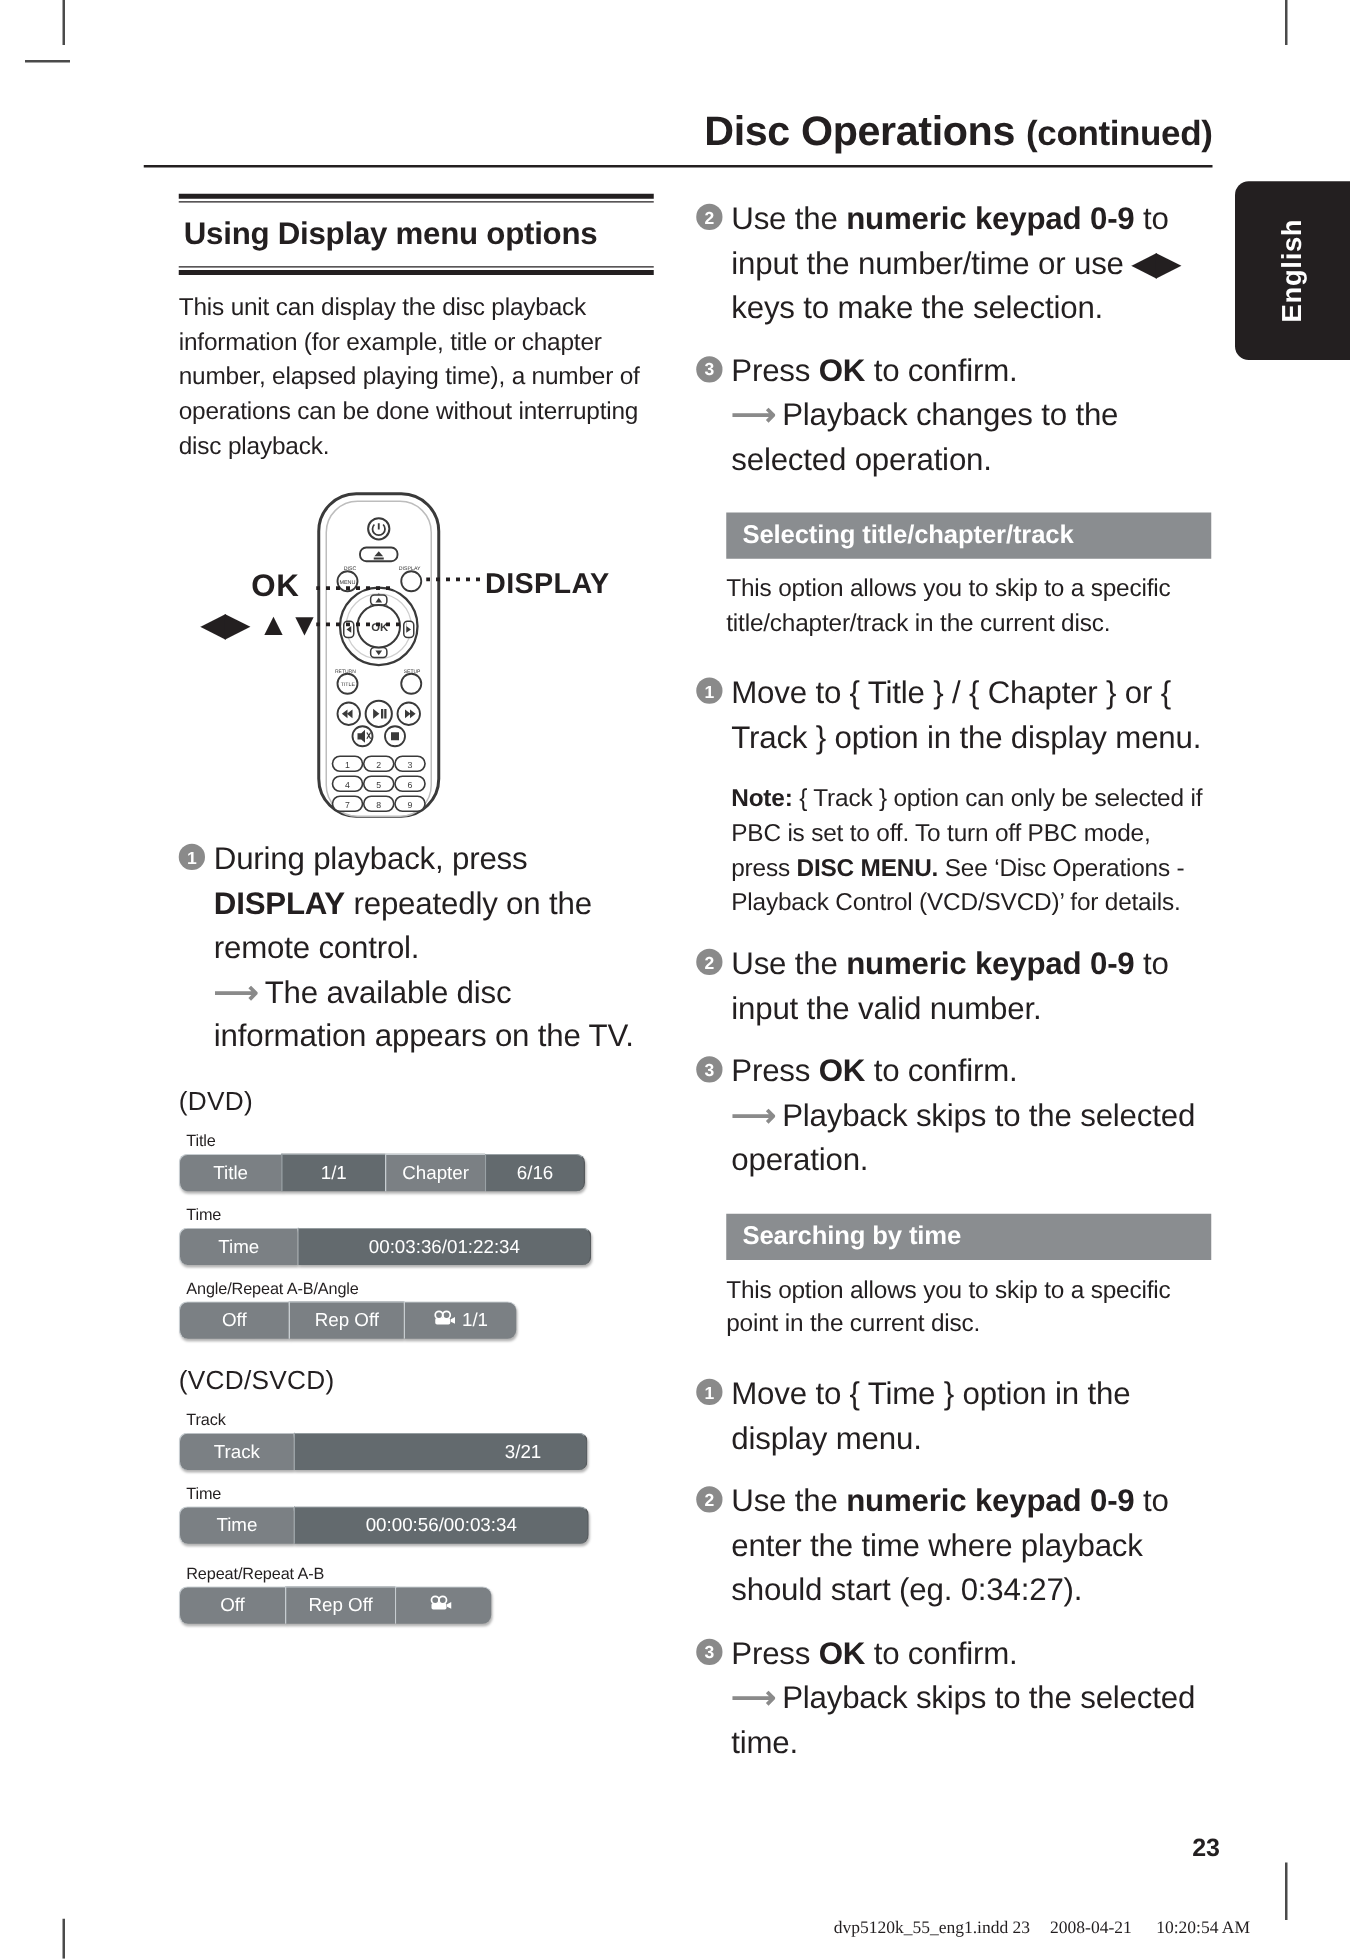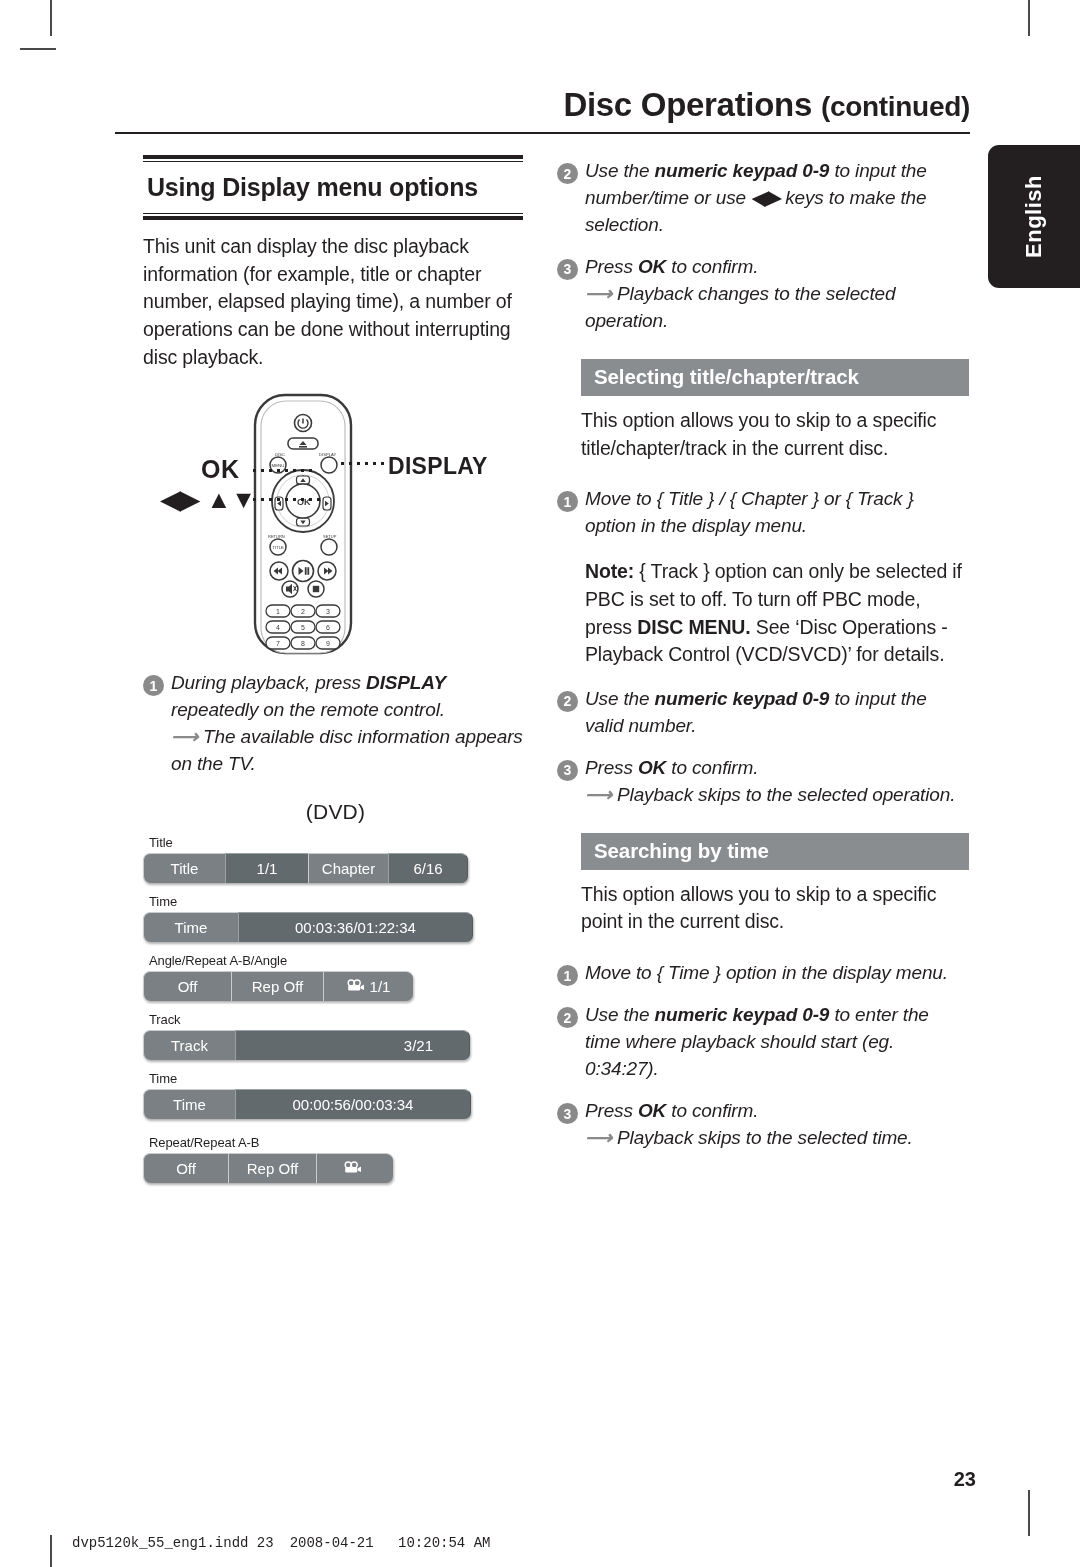--- a/index.html
+++ b/index.html
@@ -97,33 +97,33 @@
   .step { display: flex; align-items: flex-start; margin-top: 15px; }
   .step-num {
     flex: 0 0 auto;
     width: 21px; height: 21px; border-radius: 50%;
     background: #8a8a8a; color: #ffffff;
     font-size: 14px; font-weight: bold;
     display: flex; align-items: center; justify-content: center;
     margin-top: 5px; margin-right: 7px;
   }
   .step-body {
-    font-size: 19px; line-height: 1.42; letter-spacing: -0.15px; font-style: italic;
+    font-size: 25px; line-height: 1.42; letter-spacing: -0.15px;
   }
   .step-body b { font-weight: bold; }
   .arrow-line { display: block; }
   .arrow-line .ar { color: #8a8a8a; font-weight: bold; padding-right: 5px; }
 
   .note-block {
     font-size: 19.5px; line-height: 1.42; margin-top: 18px;
     letter-spacing: -0.15px; padding-left: 28px;
   }
 
   .caption {
-    text-align: center; font-size: 21px; margin-top: 22px; letter-spacing: 0.2px;
+    font-size: 21px; margin-top: 22px; letter-spacing: 0.2px;
   }
 
   
   .osd { margin-top: 10px; }
   .osd-label {
     font-size: 13px; color: #231f20; margin: 11px 0 3px 6px; letter-spacing: -0.1px;
   }
   .osd-bar {
     display: flex; height: 30px; align-items: stretch;
     filter: drop-shadow(1.5px 2px 1px rgba(0,0,0,0.30));
@@ -155,23 +155,23 @@
     font-size: 19.5px; line-height: 1.42; margin-top: 11px; margin-left: 24px;
     letter-spacing: -0.15px;
   }
 
   
   .page-num {
     position: absolute; right: 104px; top: 1468px;
     font-size: 20px; font-weight: bold;
   }
   .footer {
-    position: absolute; left: 72px; top: 1535px; width: 940px;
-    display: flex; justify-content: flex-start;
-    font-family: Liberation Mono, monospace;
+    position: absolute; left: 60px; top: 1535px; width: 940px;
+    display: flex; justify-content: flex-end;
+    font-family: Liberation Serif, serif;
     font-size: 14px; color: #231f20;
   }
   .footer .right span { margin-left: 16px; }
 </style>
 </head>
 <body>
 
 <div class="crop crop-tl-v"></div>
 <div class="crop crop-tl-h"></div>
 <div class="crop crop-tr-v"></div>
@@ -328,20 +328,21 @@
               <circle cx="10.2" cy="4" r="3" fill="none" stroke="#fff" stroke-width="1.4"></circle>
               <rect x="1.2" y="6.4" width="12" height="5.2" rx="1.4" fill="#fff"></rect>
               <polygon points="13.6,7.4 17,5.6 17,11 13.6,9.4" fill="#fff"></polygon>
             </svg>
         </span>
         <span>1/1</span>
       </div>
     </div>
   </div>
 
+  <div class="caption">(VCD/SVCD)</div>
 
   <div class="osd">
     <div class="osd-label">Track</div>
     <div class="osd-bar">
       <div class="osd-seg first" style="width:92px">Track</div>
       <div class="osd-seg dark last" style="width:235px; justify-content:flex-end; padding-right:36px">3/21</div>
     </div>
 
     <div class="osd-label">Time</div>
     <div class="osd-bar">

